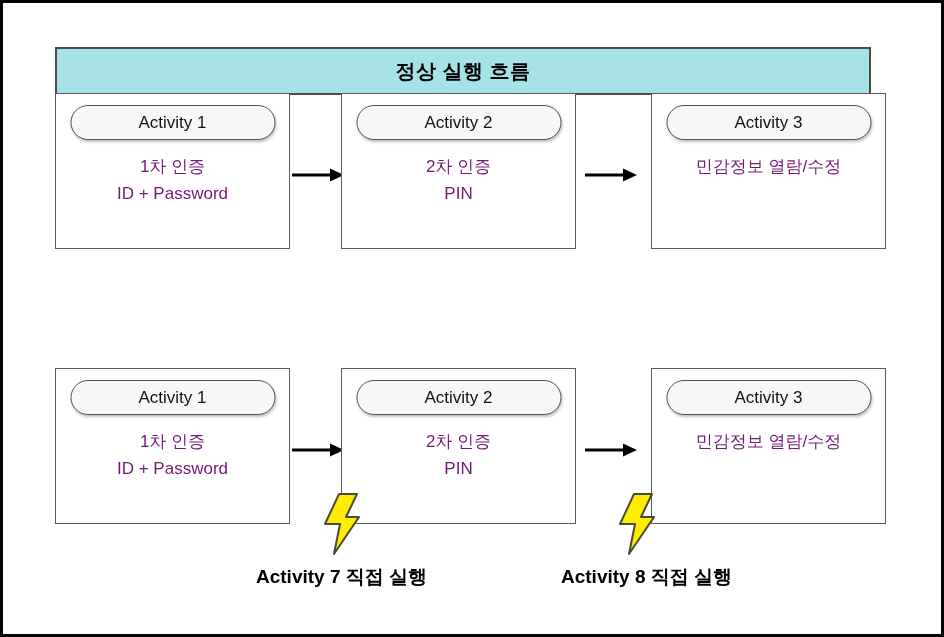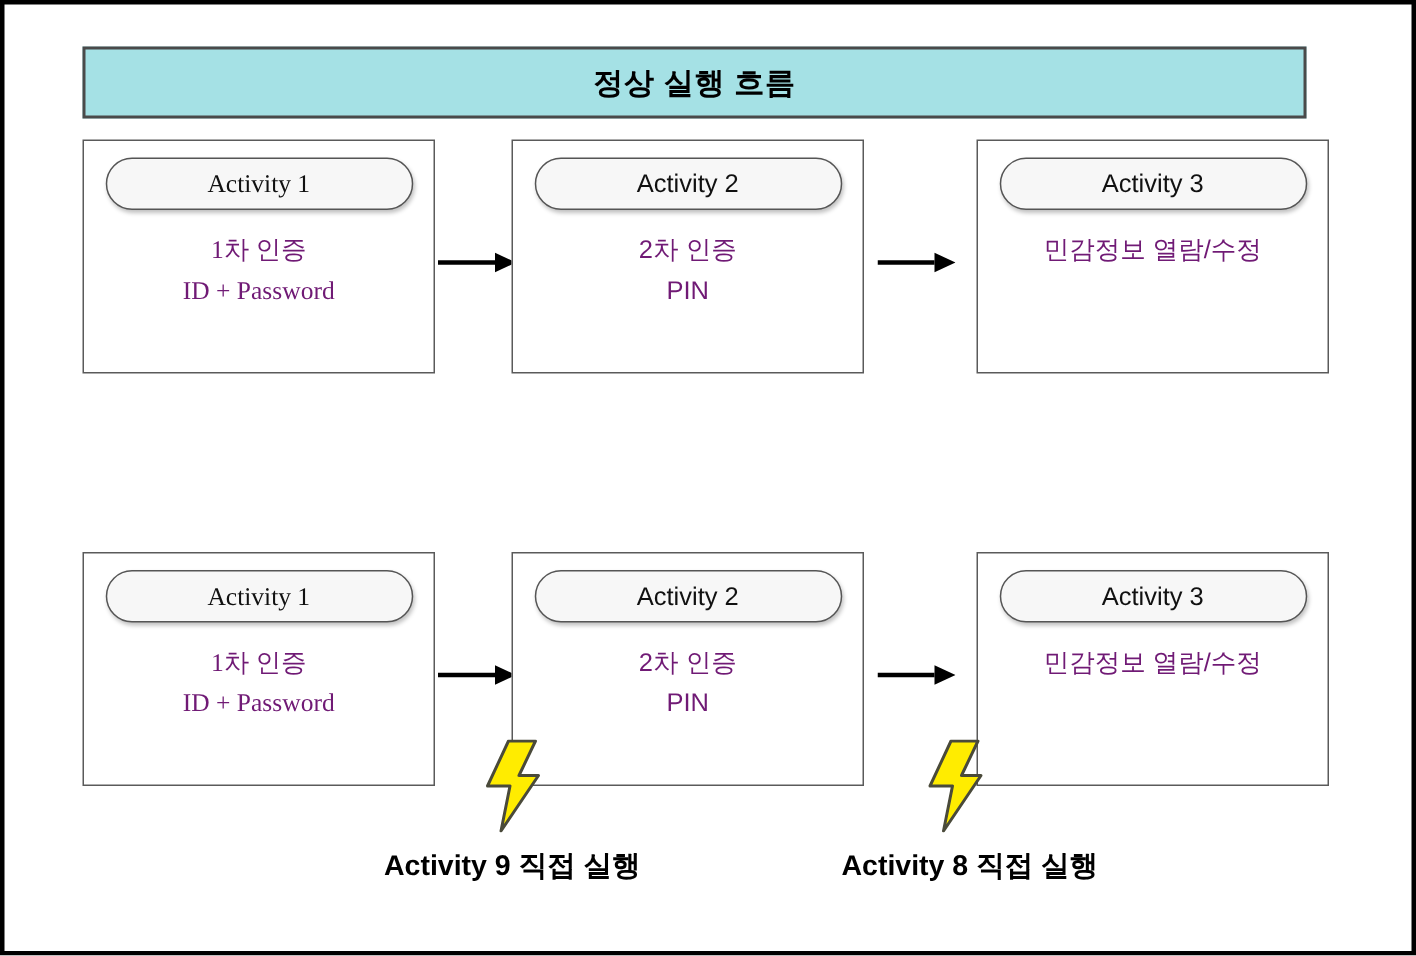--- a/index.html
+++ b/index.html
@@ -31,36 +31,36 @@
     display: flex;
     align-items: center;
     justify-content: center;
   }
   .banner-label {
     font-size: 20px;
     font-weight: bold;
     color: #000000;
     letter-spacing: 0.5px;
   }
-  #banner-normal { top: 28px; background: #a5e1e5; }
+  #banner-normal { top: 44px; background: #a5e1e5; }
   #banner-vuln   { top: 291px; background: #d9e0ef; }
 
   
   .activity-box {
     position: absolute;
     width: 235px;
     height: 156px;
     background: #ffffff;
     border: 1.5px solid #5a5a5a;
     box-sizing: border-box;
   }
   .row-top .activity-box { top: 90px; }
   .row-bottom .activity-box { top: 365px; }
 
-  .col-1 { left: 52px; font-family: Liberation Serif, serif; }
+  .col-1 { left: 52px; }
   .col-2 { left: 338px; }
   .col-3 { left: 648px; }
 
   .pill {
     position: absolute;
     top: 11px;
     left: 50%;
     transform: translateX(-50%);
     width: 205px;
     height: 35px;
@@ -224,16 +224,16 @@
   </div>
 
   <svg class="bolt" id="bolt-activity2" viewBox="0 0 44 62">
     <polygon points="20,1 38,1 27,24 40,24 15,61 21,31 6,31" fill="#ffec00" stroke="#4a4a3a" stroke-width="2" stroke-linejoin="round"></polygon>
   </svg>
 
   <svg class="bolt" id="bolt-activity3" viewBox="0 0 44 62">
     <polygon points="20,1 38,1 27,24 40,24 15,61 21,31 6,31" fill="#ffec00" stroke="#4a4a3a" stroke-width="2" stroke-linejoin="round"></polygon>
   </svg>
 
-  <div class="caption" id="caption-activity2">Activity 9 직접 실행</div>
+  <div class="caption" id="caption-activity2">Activity 7 직접 실행</div>
   <div class="caption" id="caption-activity3">Activity 8 직접 실행</div>
 
 </div>
 
 </body></html>

